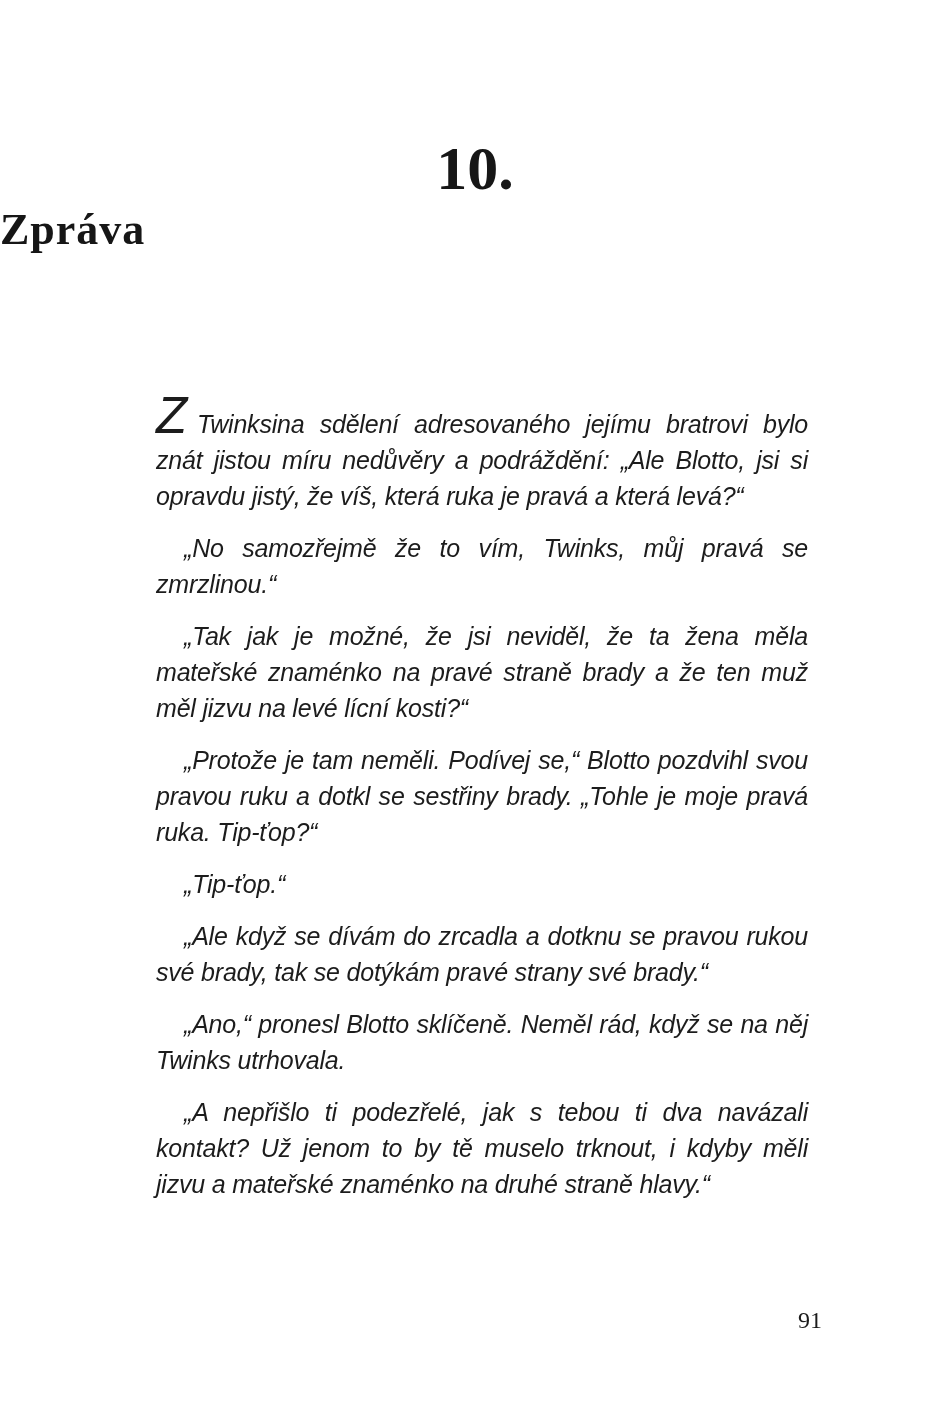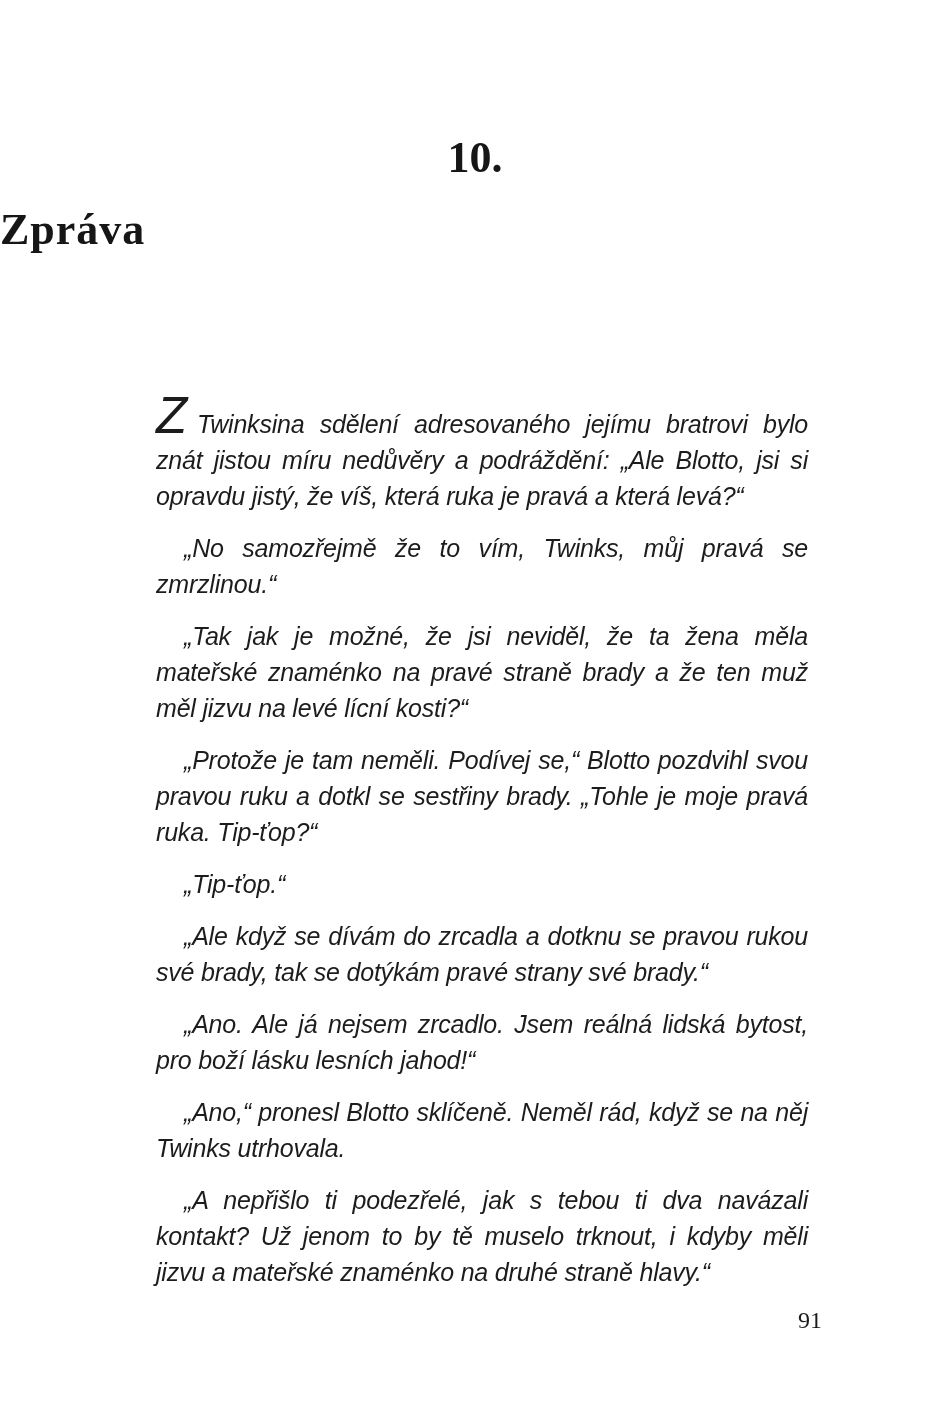--- a/index.html
+++ b/index.html
@@ -18,21 +18,21 @@
   }
   
   .chapter-number {
     position: absolute;
     top: 134px;
     left: 0;
     width: 100%;
     text-align: center;
     font-family: "Liberation Serif", serif;
     font-weight: 700;
-    font-size: 44px;
+    font-size: 62px;
     line-height: 1.1;
     color: #161616;
   }
   .chapter-title {
     position: absolute;
     top: 206px;
     left: 0;
     width: 100%;
     margin: 0;
     text-align: left;
@@ -95,21 +95,20 @@
 
   <main class="body-text">
     <p class="para opening"><span class="dropcap">Z</span><span>Twinksina sdělení adresovaného jejímu bratrovi bylo znát jistou míru nedůvěry a podráždění: „Ale Blotto, jsi si opravdu jistý, že víš, která ruka je pravá a která levá?“</span></p>
 
     <div>
         <p class="para indent">„No samozřejmě že to vím, Twinks, můj pravá se zmrzlinou.“</p>
         <p class="para indent">„Tak jak je možné, že jsi neviděl, že ta žena měla mateřské znaménko na pravé straně brady a že ten muž měl jizvu na levé lícní kosti?“</p>
         <p class="para indent">„Protože je tam neměli. Podívej se,“ Blotto pozdvihl svou pravou ruku a dotkl se sestřiny brady. „Tohle je moje pravá ruka. Tip-ťop?“</p>
         <p class="para indent">„Tip-ťop.“</p>
         <p class="para indent">„Ale když se dívám do zrcadla a dotknu se pravou rukou své brady, tak se dotýkám pravé strany své brady.“</p>
-        <p class="para indent">„Ano. Ale já nejsem zrcadlo. Jsem reálná lidská bytost, pro boží lásku lesních jahod!“</p>
         <p class="para indent">„Ano,“ pronesl Blotto sklíčeně. Neměl rád, když se na něj Twinks utrhovala.</p>
         <p class="para indent">„A nepřišlo ti podezřelé, jak s tebou ti dva navázali kontakt? Už jenom to by tě muselo trknout, i kdyby měli jizvu a mateřské znaménko na druhé straně hlavy.“</p>
       </div>
   </main>
 
   <footer>
     <span class="page-number">91</span>
   </footer>
 
 </div>

